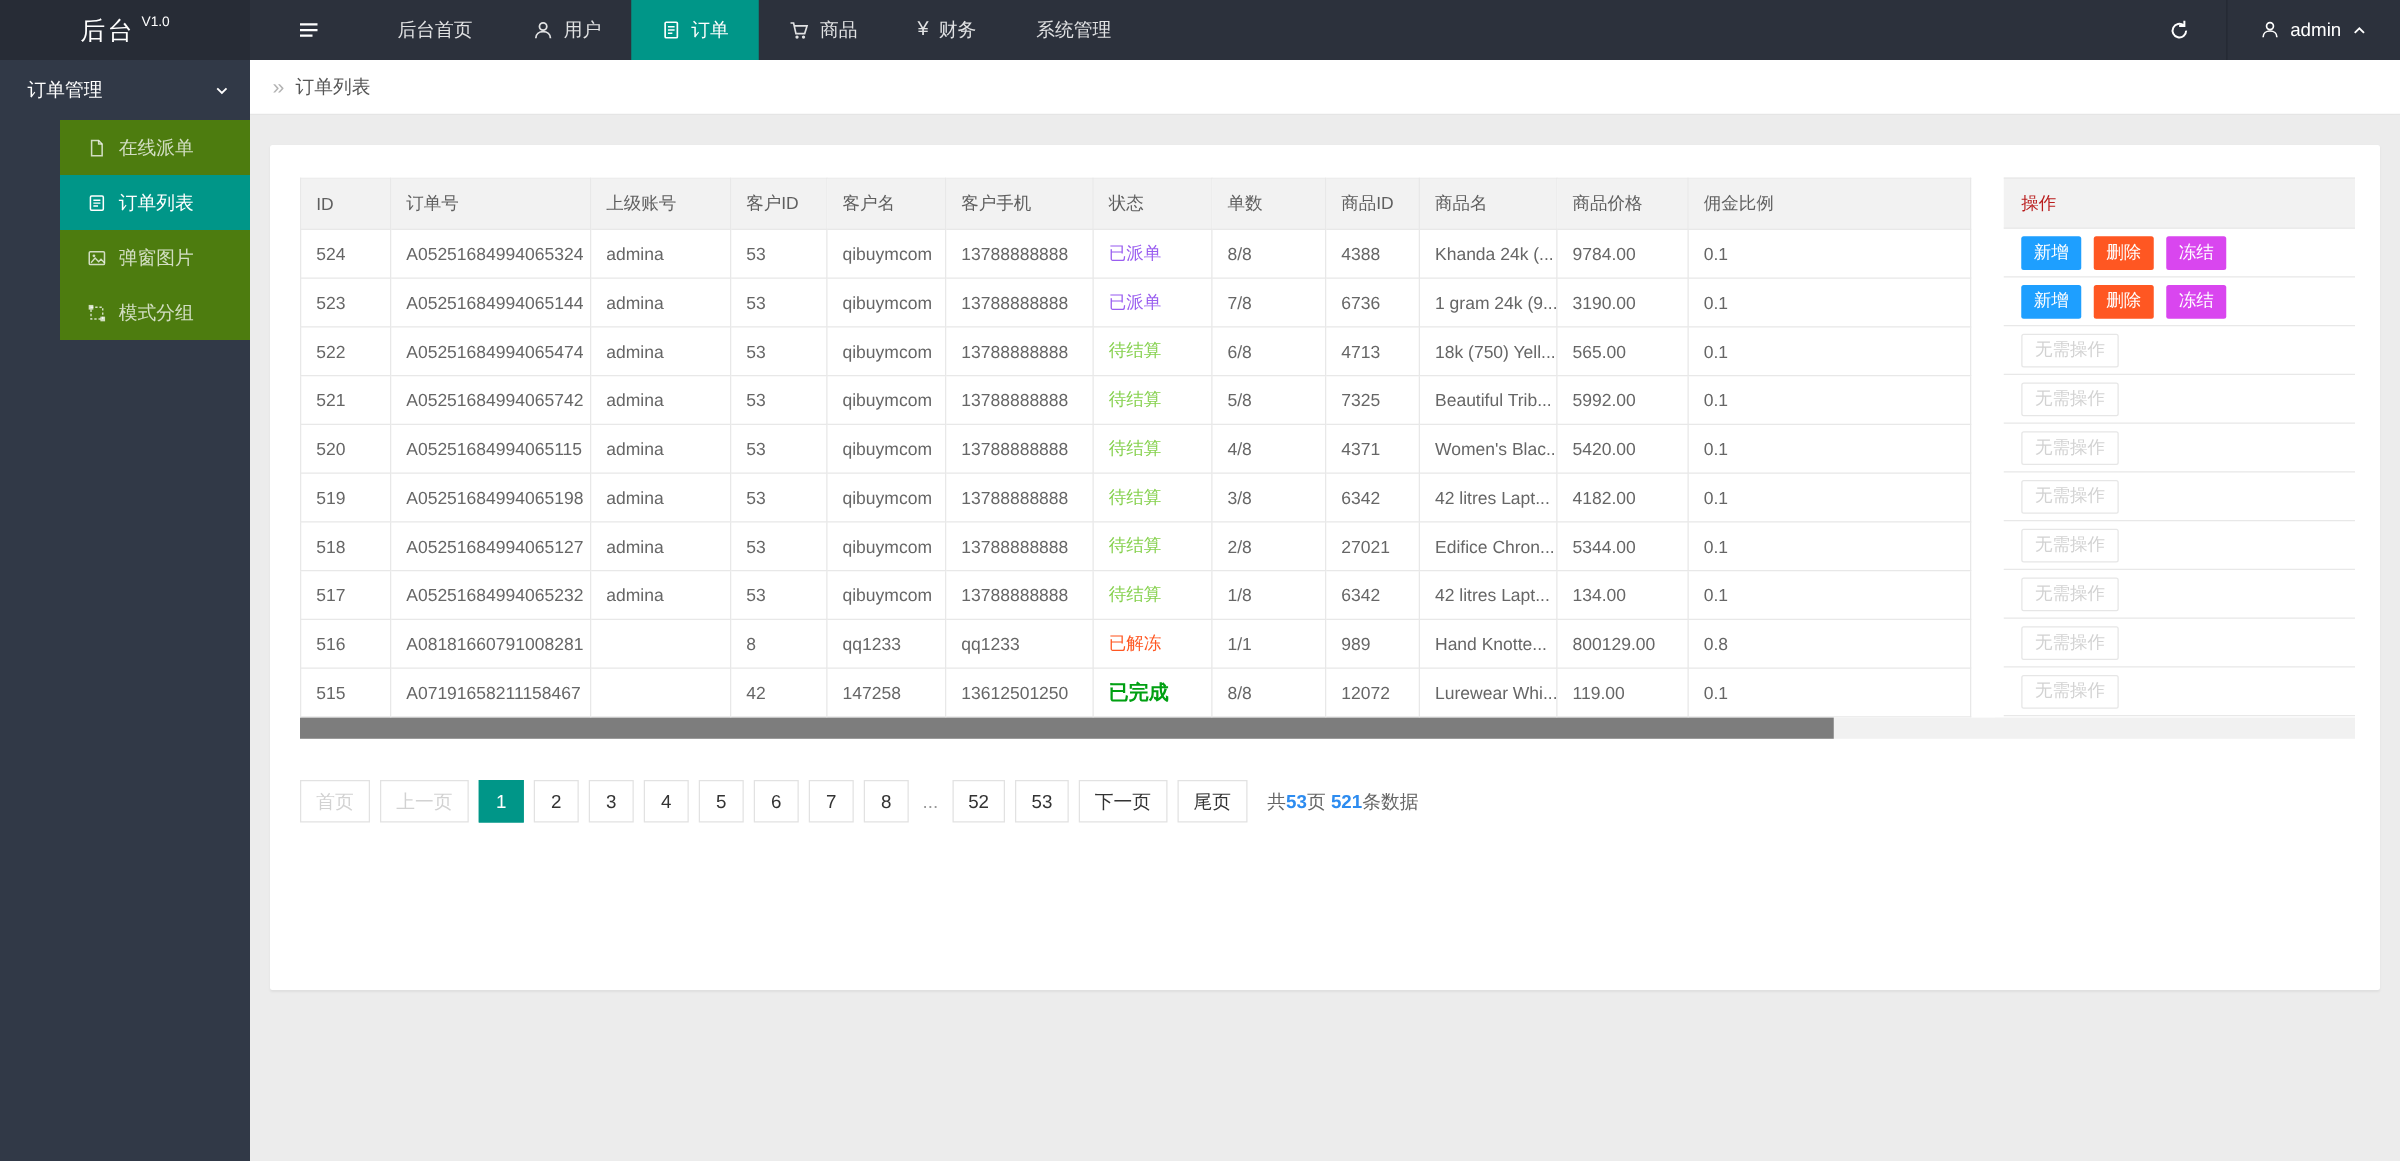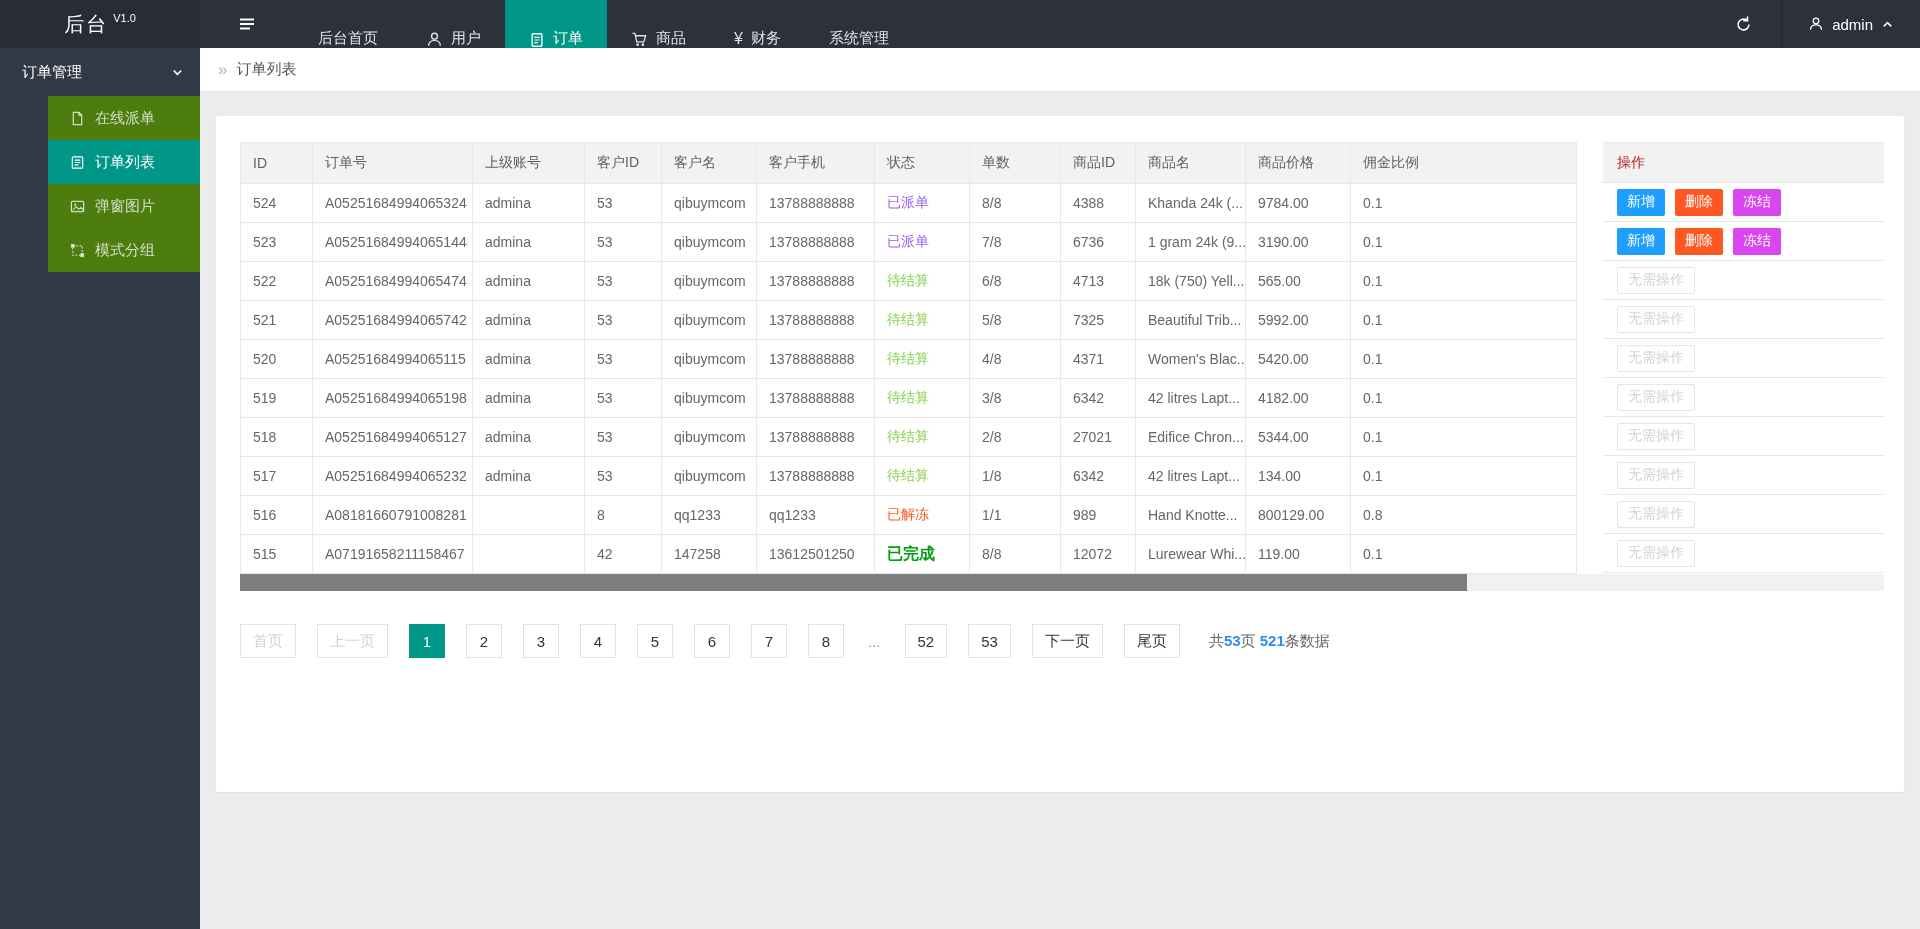--- a/index.html
+++ b/index.html
@@ -6,21 +6,21 @@
   html,body { width:1920px; height:929px; overflow:hidden; }
   body { background:#ececec; font-family:"Liberation Sans","DejaVu Sans",sans-serif; font-size:15px; color:#666; }
 
   
   .topbar { height:48px; background:#2c313c; display:flex; align-items:stretch; color:#fff;gap:12px; }
   .logo { width:200px; background:#272c36; display:flex; align-items:center; justify-content:center; gap:5px; }
   .logo-title { font-size:20px; letter-spacing:2px; color:#fff; }
   .logo-ver { font-size:11px; color:#fff; margin-top:-12px; }
   .hamburger { padding:0 25px; display:flex; align-items:center; cursor:pointer; }
   .nav { display:flex; align-items:stretch; }
-  .nav-item { display:flex; align-items:flex-end; gap:8px; padding:0 24px; color:rgba(255,255,255,.86); cursor:pointer; }
+  .nav-item { display:flex; align-items:center; gap:8px; padding:0 24px; color:rgba(255,255,255,.86); cursor:pointer; }
   .nav-item.active { background:#009688; color:#fff; }
   .yen { font-size:16px; }
   .topbar-right { margin-left:auto; display:flex; align-items:stretch; }
   .refresh { padding:0 28px; display:flex; align-items:center; cursor:pointer; border-right:1px solid #232832; }
   .adminbox { padding:0 26px; display:flex; align-items:center; gap:8px; cursor:pointer; }
 
   
   .layout { display:flex; height:881px; }
   .sidebar { width:200px; background:#313947; flex-shrink:0; }
   .side-group { height:48px; display:flex; align-items:center; justify-content:space-between; padding:0 16px 0 22px; color:#fff; cursor:pointer; }
@@ -62,21 +62,21 @@
   .ops-row { height:39px; border-bottom:1px solid #e8e8e8; display:flex; align-items:center; padding:0 14px; gap:10px; }
   .btn { height:27px; padding:0 10px; border:none; border-radius:2px; color:#fff; font-size:14px; cursor:pointer; font-family:inherit; }
   .btn-add { background:#1E9FFF; } .btn-del { background:#FF5722; } .btn-frz { background:#d946ef; }
   .btn-none { background:#fff; border:1px solid #e6e6e6; color:#d2d2d2; cursor:not-allowed; height:27px; padding:0 10px; border-radius:2px; font-size:14px; font-family:inherit; }
 
   .hscroll { width:1644px; height:17px; background:#f1f1f1; }
   .hthumb { width:1227px; height:17px; background:#7d7d7d; cursor:pointer; }
 
   
   .pager { margin-top:33px; display:flex; align-items:center; }
-  .pg { min-width:36px; height:34px; padding:0 12px; border:1px solid #e2e2e2; background:#fff; display:inline-flex; align-items:center; justify-content:center; margin-right:21px; color:#333; cursor:pointer; }
+  .pg { min-width:36px; height:34px; padding:0 12px; border:1px solid #e2e2e2; background:#fff; display:inline-flex; align-items:center; justify-content:center; margin-right:8px; color:#333; cursor:pointer; }
   .pg.disabled { color:#d2d2d2; cursor:default; }
   .pg.active { background:#009688; border-color:#009688; color:#fff; }
   .pg.ell { border:none; padding:0 3px; color:#999; cursor:default; min-width:auto; }
   .total { margin-left:8px; color:#666; }
   .total b { color:#2d8cf0; }
 
   svg { display:block; }
 </style>
 </head>
 <body>

